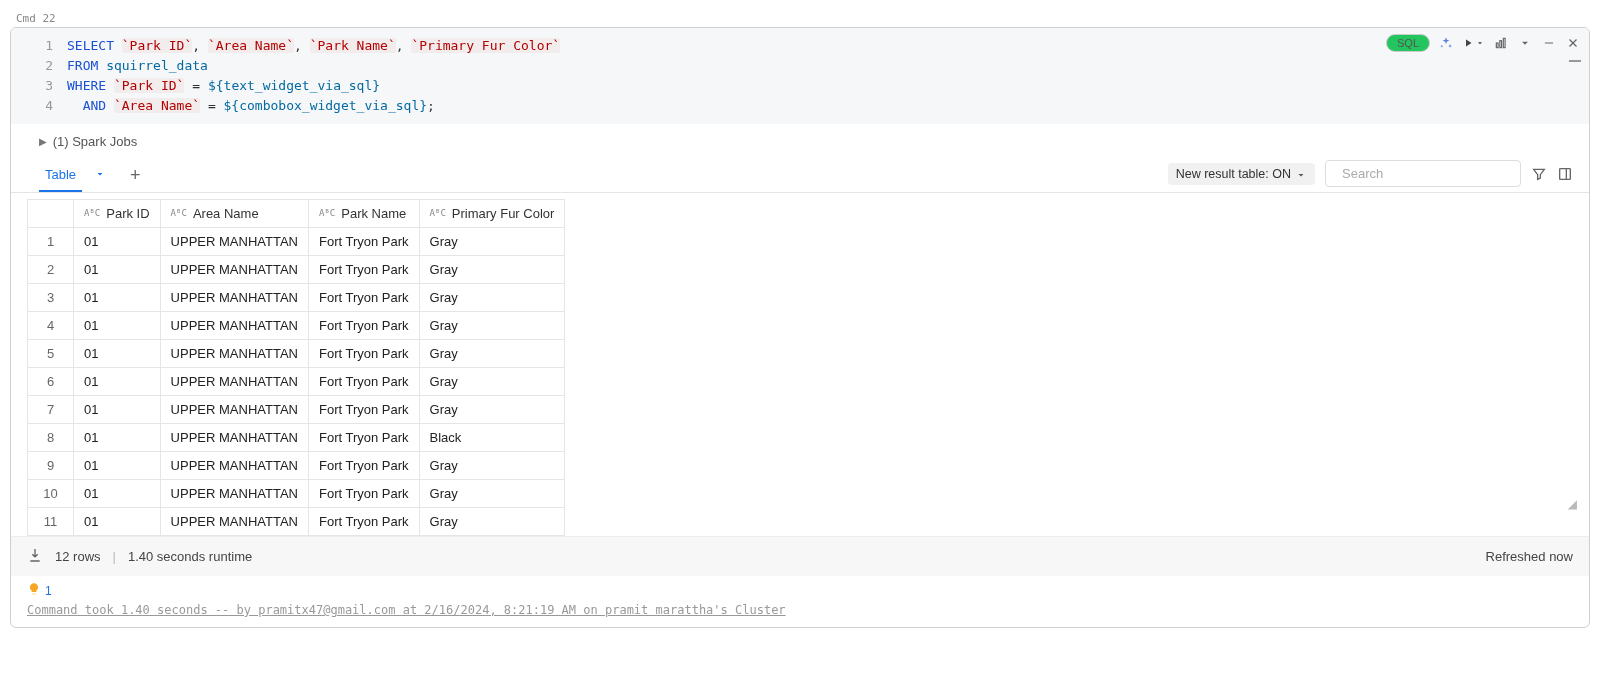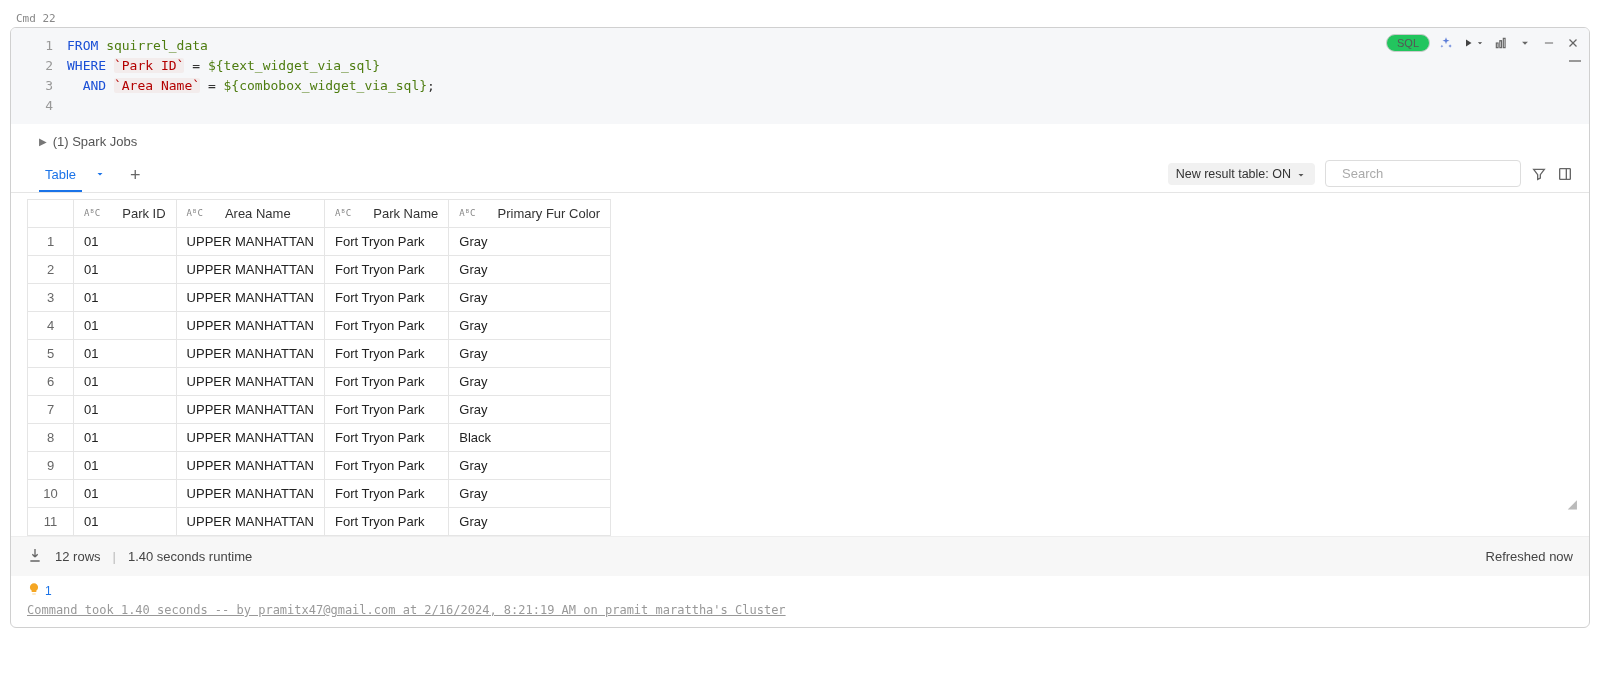--- a/index.html
+++ b/index.html
@@ -75,21 +75,21 @@
     text-align: right;
     color: #999;
     user-select: none;
     padding-right: 14px;
   }
   .gutter div { height: 20px; }
   .code-lines { flex: 1; }
   .code-lines .line { height: 20px; white-space: pre; }
   .tok-kw { color: #1a4fd6; }
   .tok-ident { color: #b30000; background: #f3ecec; border-radius:2px; }
-  .tok-var { color: #4d7c0f; }
+  .tok-var { color: #0369a1; }
   .tok-punc { color: #333; }
   .spark-jobs {
     padding: 10px 18px 6px 28px;
     font-size: 13px;
     color: #555;
     display: flex;
     align-items: center;
     gap: 6px;
     cursor: pointer;
   }
@@ -173,21 +173,21 @@
     border: 1px solid #e5e5e5;
     padding: 6px 10px;
     text-align: left;
     font-weight: 400;
   }
   .data-table th {
     background: #fff;
     font-weight: 500;
     color: #333;
   }
-  .th-inner { display:flex; align-items:center; gap:22px;text-align:right; }
+  .th-inner { display:flex; align-items:center; gap:6px;text-align:right; }
   .col-type {
     font-size: 9px;
     color: #888;
     font-family: Menlo, monospace;
     position: relative;
     top: -1px;
   }
   .row-num-th { width: 46px; }
   .row-num {
     text-align: center !important;
@@ -282,20 +282,21 @@
   <div class="minimize-line"></div>
 
   <div class="code-area">
     <div class="gutter">
       <div>1</div>
       <div>2</div>
       <div>3</div>
       <div>4</div>
     </div>
     <div class="code-lines">
+      <div class="line"><span class="tok-kw">SELECT</span> <span class="tok-ident">`Park ID`</span><span class="tok-punc">, </span><span class="tok-ident">`Area Name`</span><span class="tok-punc">, </span><span class="tok-ident">`Park Name`</span><span class="tok-punc">, </span><span class="tok-ident">`Primary Fur Color`</span></div>
       <div class="line"><span class="tok-kw">FROM</span> <span class="tok-var">squirrel_data</span></div>
       <div class="line"><span class="tok-kw">WHERE</span> <span class="tok-ident">`Park ID`</span><span class="tok-punc"> = </span><span class="tok-var">${text_widget_via_sql}</span></div>
       <div class="line">  <span class="tok-kw">AND</span> <span class="tok-ident">`Area Name`</span><span class="tok-punc"> = </span><span class="tok-var">${combobox_widget_via_sql}</span><span class="tok-punc">;</span></div>
     </div>
   </div>
 
   <div class="spark-jobs">
     <span class="caret">▶</span>
     <span>(1) Spark Jobs</span>
   </div>

